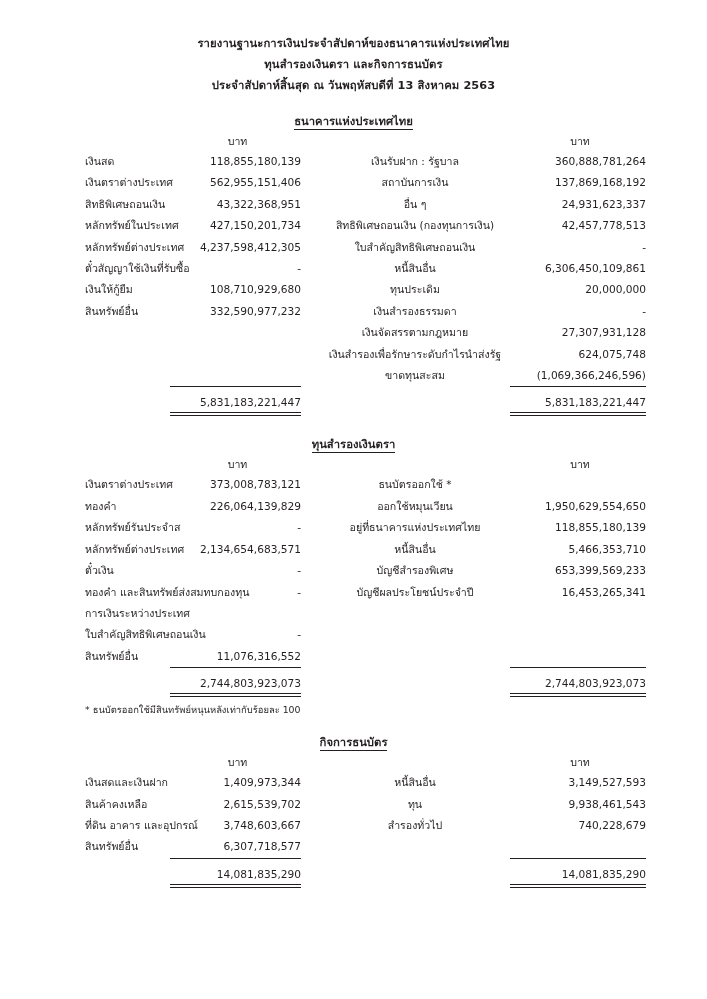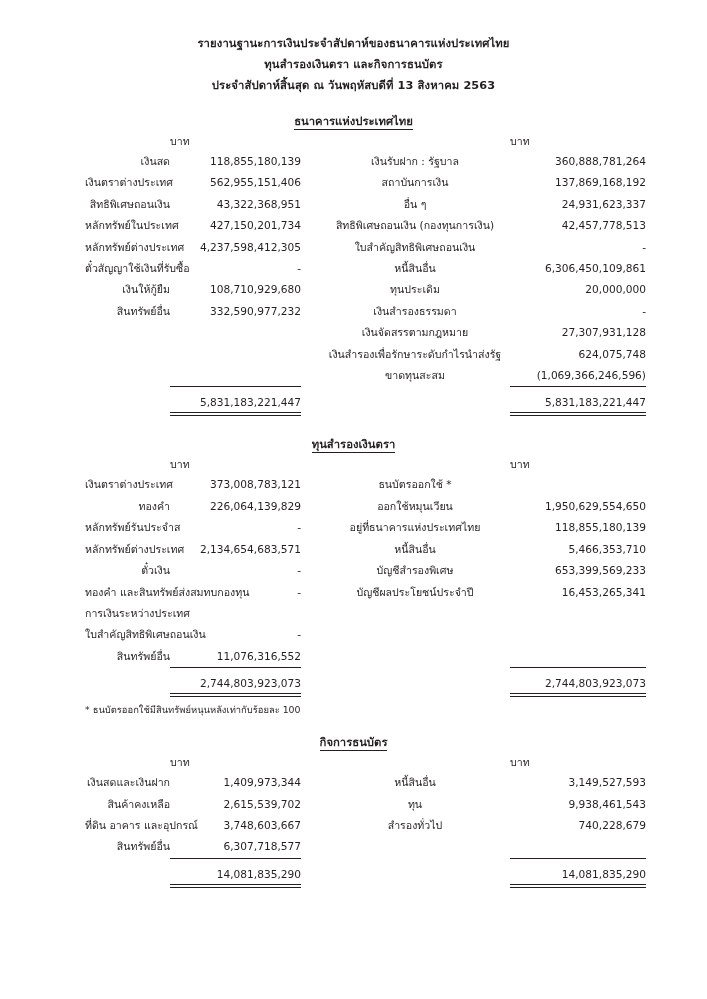--- a/index.html
+++ b/index.html
@@ -67,30 +67,30 @@
   .tbl col.c-pad    { width: 57px; }
 
   .tbl td {
     padding: 0;
     vertical-align: top;
     height: 21.4px;
     line-height: 21.4px;
     white-space: nowrap;
     overflow: visible;
   }
-  td.lbl-l { padding-left: 85px; text-align: right; }
+  td.lbl-l { padding-left: 85px; text-align: left; }
   td.lbl-r { padding-left: 5px;  text-align: center; }
   td.num   { text-align: right; padding-right: 4px; }
   td.num-r { text-align: right; padding-right: 4px; }
 
   .ind1 { padding-left: 30px; margin-top: 12px; }
   .ind1-l { padding-left: 115px; }
 
   .unit-row td { height: 19px; line-height: 19px; }
-  .unit { text-align: left; padding-right: 4px; font-size: 10.6px; }
+  .unit { text-align: center; padding-right: 4px; font-size: 10.6px; }
 
   
   .rule-row td { height: 6px; line-height: 6px; }
   .rule {
     border-top: 1.1px solid #231f20;
     height: 0;
     font-size: 0;
     line-height: 0;
     margin-right: 4px;
   }

